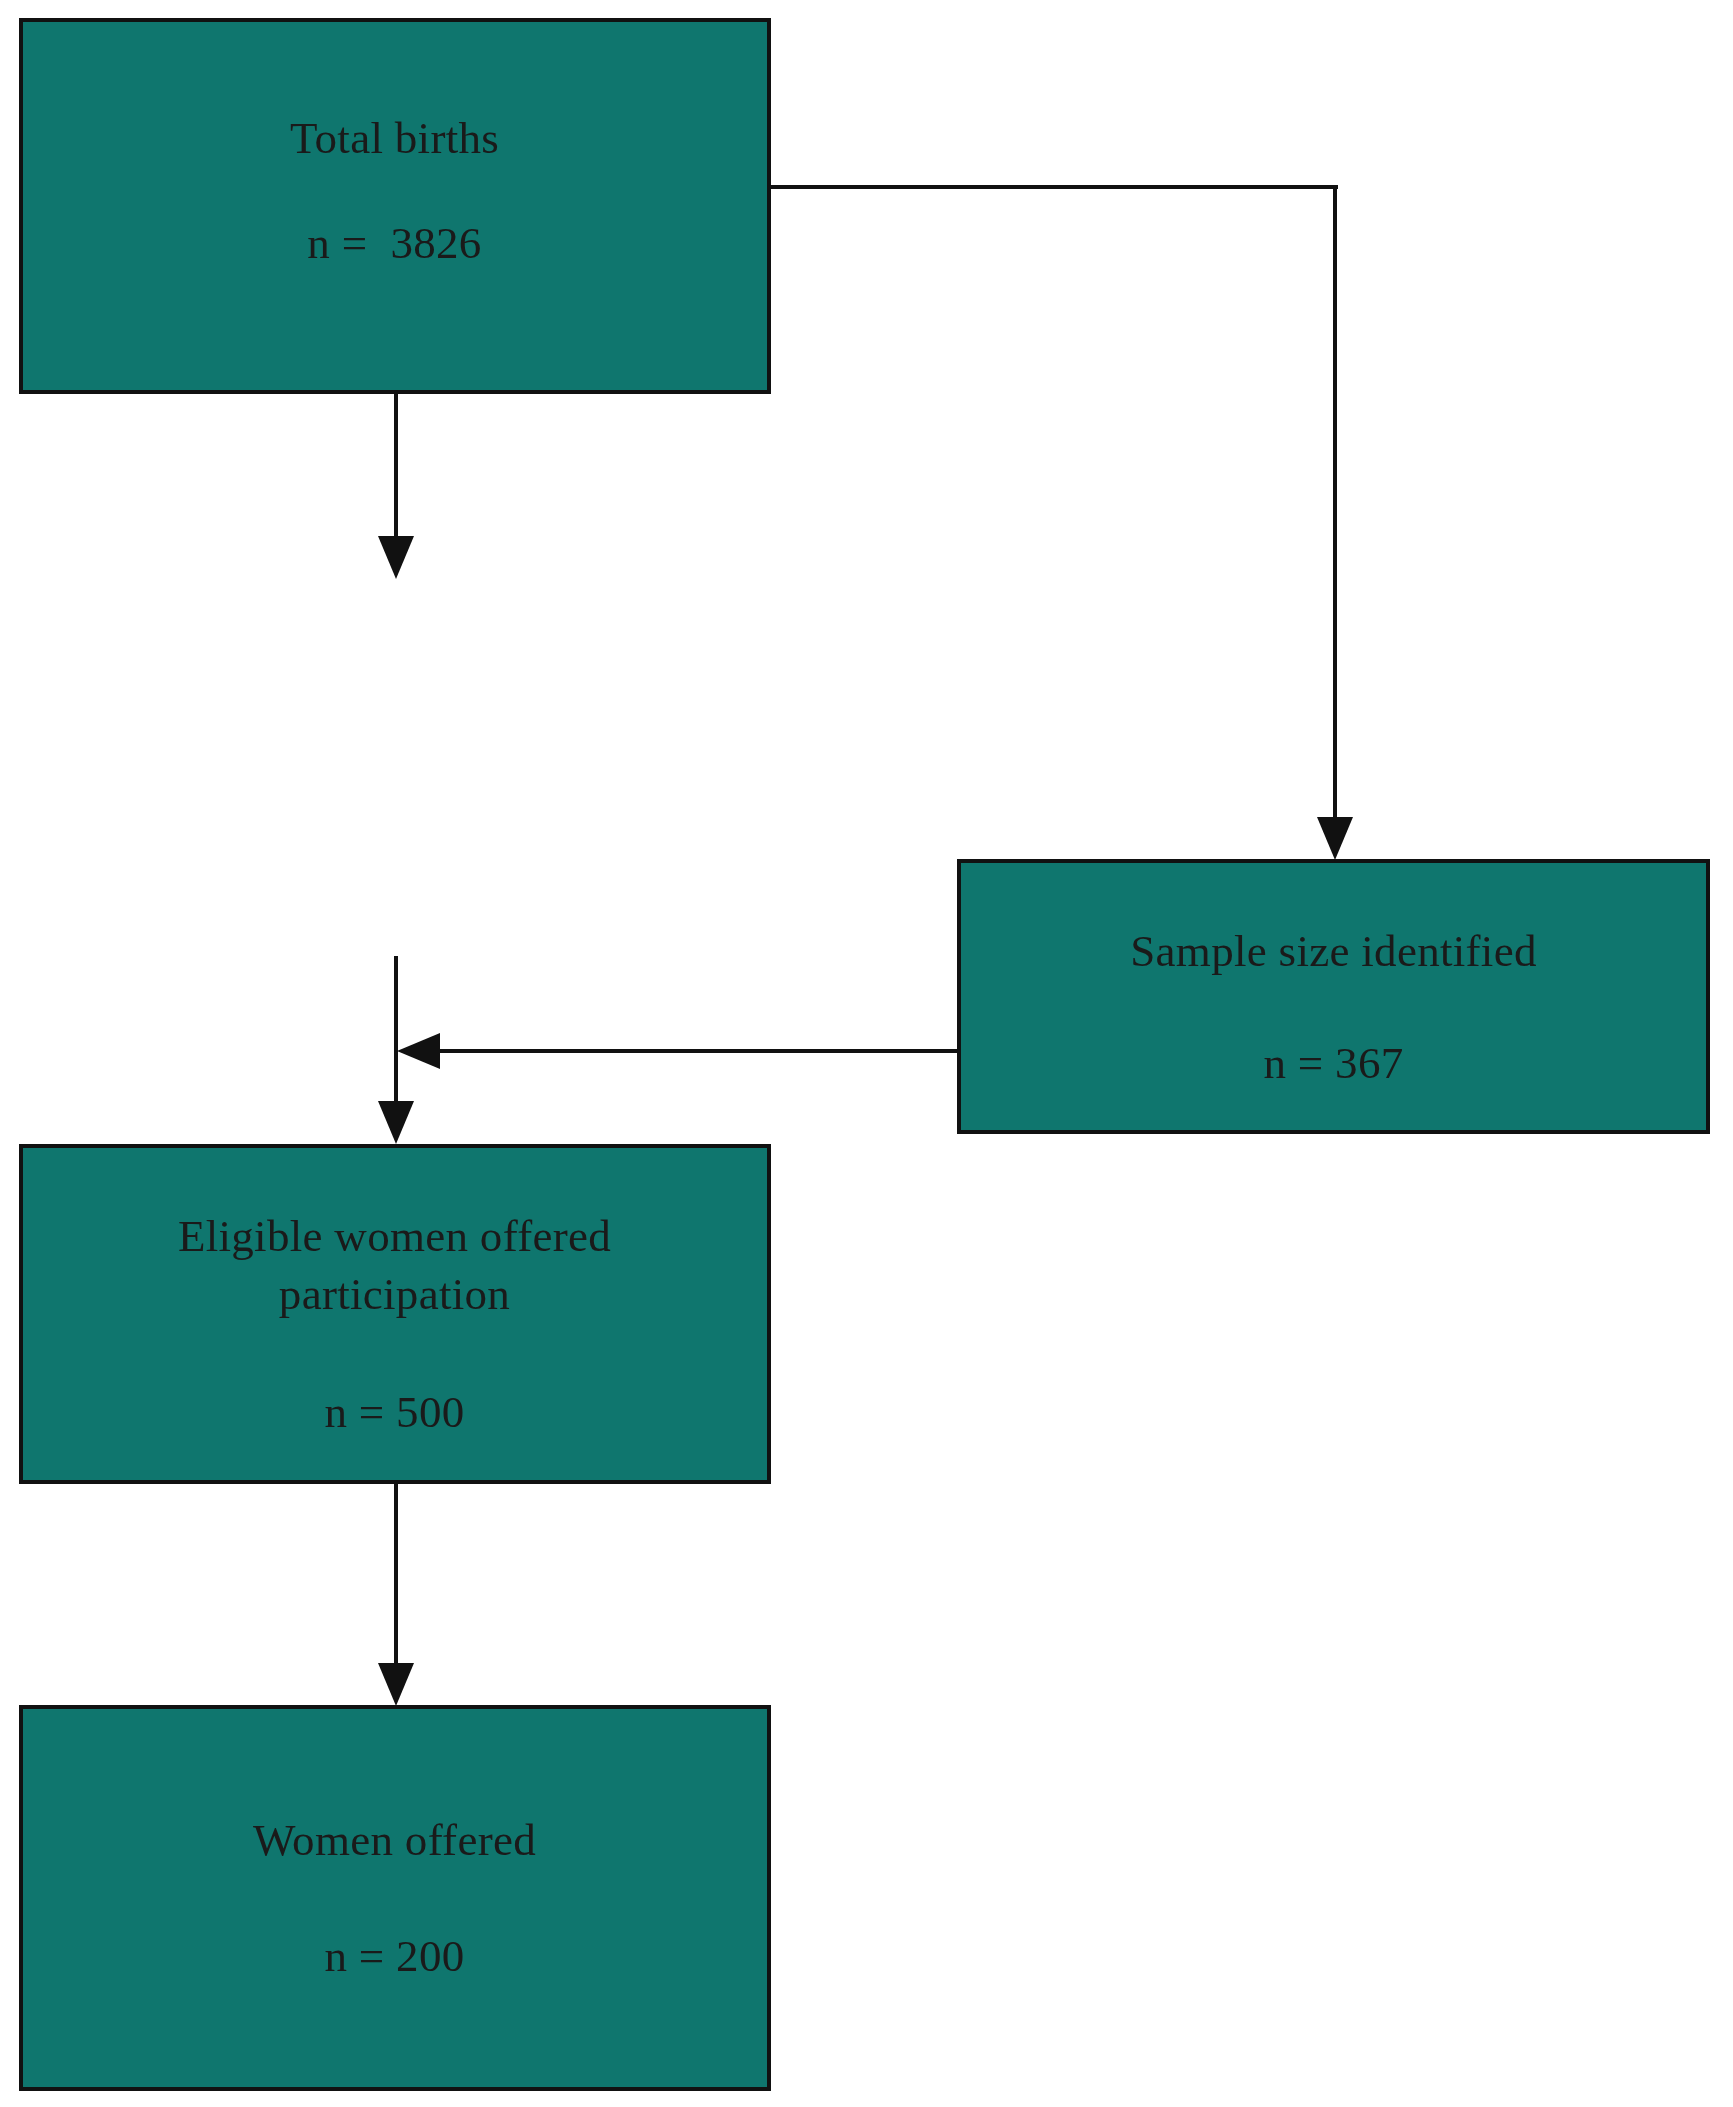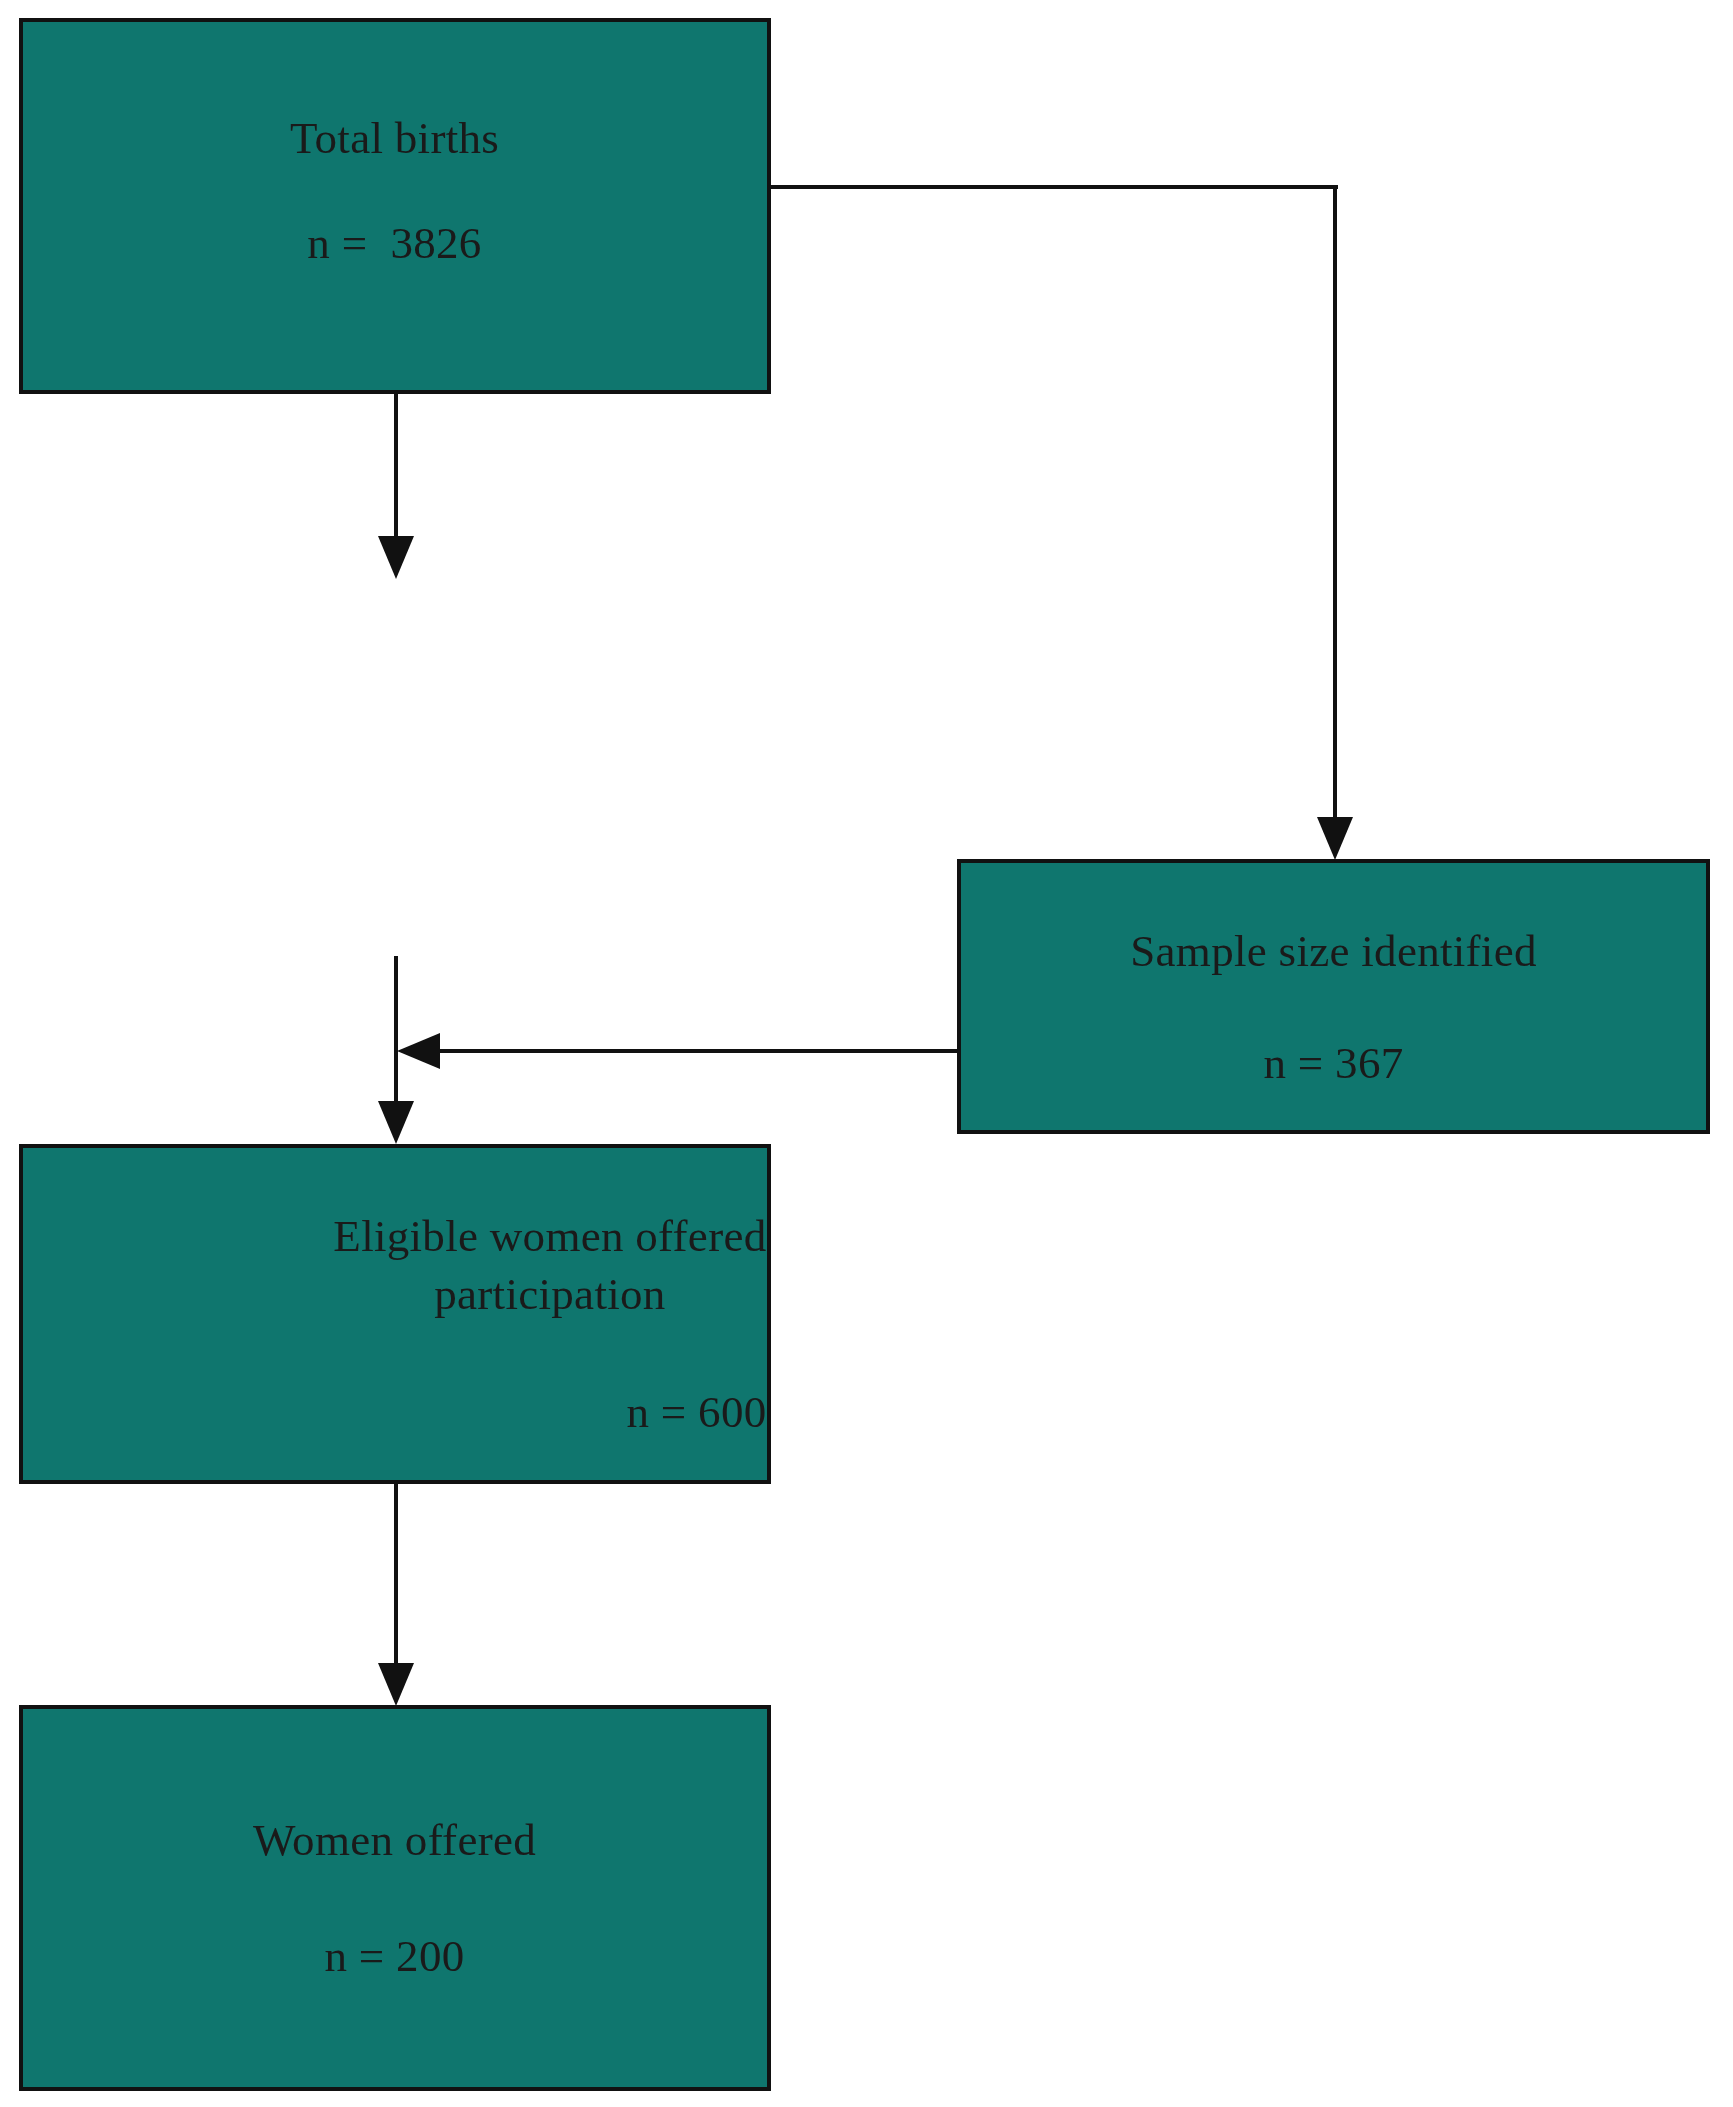--- a/index.html
+++ b/index.html
@@ -87,24 +87,24 @@
 <body>
 
 <div id="canvas">
 
   <div class="node" id="node-total-births" style="left:18.5px; top:18px; width:752px; height:376px;">
     <div class="title">Total births</div>
     <div class="count">n =  3826</div>
   </div>
 
 
-  <div class="node" id="node-eligible-offered" style="left:18.5px; top:1144px; width:752px; height:340px;align-items:flex-end;">
+  <div class="node" id="node-eligible-offered" style="left:18.5px; top:1144px; width:752px; height:340px;">
     <div class="title">Eligible women offered
 participation</div>
-    <div class="count">n = 600</div>
+    <div class="count">n = 500</div>
   </div>
 
   <div class="node" id="node-women-included" style="left:18.5px; top:1705px; width:752px; height:386px;">
     <div class="title">Women offered</div>
     <div class="count">n = 200</div>
   </div>
 
   <div class="node" id="node-sample-size" style="left:957px; top:859px; width:753px; height:275px;">
     <div class="title">Sample size identified</div>
     <div class="count">n = 367</div>

